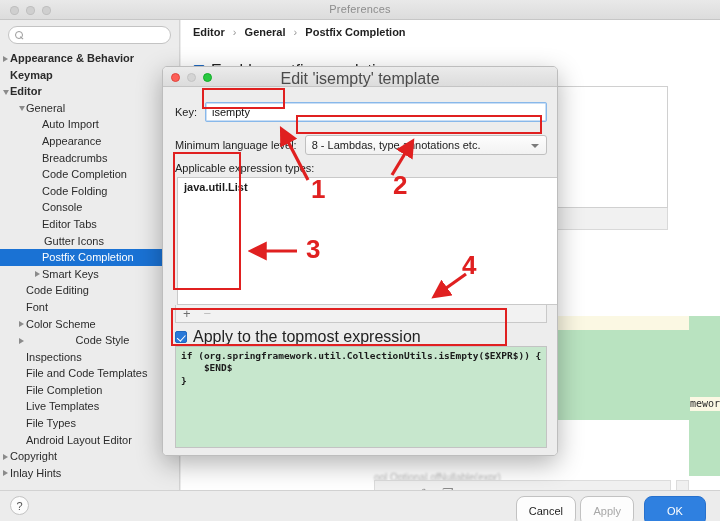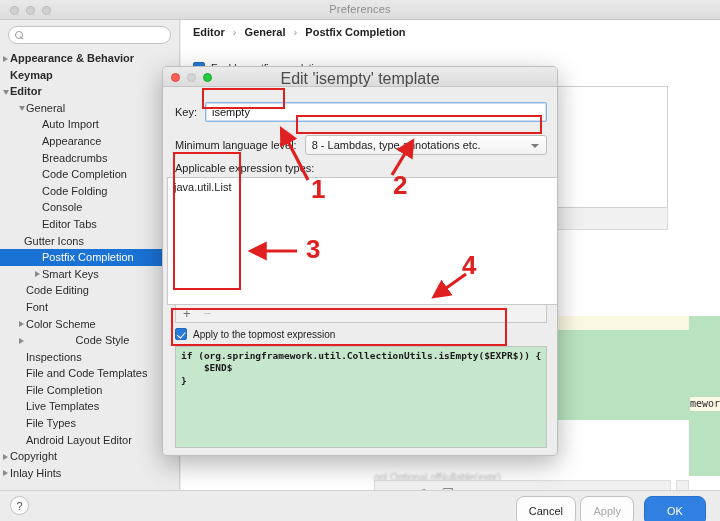--- a/index.html
+++ b/index.html
@@ -72,21 +72,21 @@
   .crumb-sep { color:#9a9a9a; font-weight:normal; margin:0 5px; }
   .enable-row { position:absolute; left:12px; top:42px; display:flex; align-items:center; }
   .cbx {
     width:12px; height:12px; border-radius:2px; background:#2878d8; border:1px solid #1f68c0;
     position:relative; margin-right:6px; flex:0 0 auto;
   }
   .cbx::after {
     content:""; position:absolute; left:3.2px; top:1.2px; width:3.5px; height:6.5px;
     border:solid #fff; border-width:0 1.6px 1.6px 0; transform:rotate(42deg);
   }
-  .enable-label { font-size:10px; color:#222; }
+  .enable-label { font-size:16px; color:#222; }
 
   .bg-panel {
     position:absolute; left:50px; top:66px; width:437px; height:122px;
     background:#fff; border:1px solid #d0d0d0;
   }
   .bg-panel-text { position:absolute; left:10px; top:6px; font-size:11px; color:#2c2c2c; }
   .bg-strip { position:absolute; left:50px; top:188px; width:437px; height:22px; background:#f1f1f1; border:1px solid #d9d9d9; border-top:0; }
 
   .bg-code-yellow { position:absolute; left:193px; top:296px; width:400px; height:14px; background:#fbf8e3; }
   .bg-code-green1 { position:absolute; left:193px; top:310px; width:400px; height:90px; background:#b9e3c0; }
@@ -168,22 +168,22 @@
     border:1px solid #c0c0c0; border-radius:3px; font-size:11px; color:#1b1b1b;
     display:flex; align-items:center; padding:0 6px; position:relative;
   }
   .caret {
     position:absolute; right:7px; top:8px; width:0; height:0;
     border-left:4px solid transparent; border-right:4px solid transparent; border-top:4.5px solid #7b7b7b;
   }
 
   .types-label { position:absolute; left:12px; top:75px; font-size:11px; color:#222; }
   .types-list {
-    position:absolute; left:4px; top:90px; width:439px; height:128px;
-    background:#fff; border:1px solid #c9c9c9;
+    position:absolute; left:14px; top:90px; width:439px; height:128px;
+    background:#fff; border:1px solid #c9c9c9;font-weight:bold;
   }
   .types-item { font-size:11px; color:#1b1b1b; padding:3px 6px; }
   .types-toolbar {
     position:absolute; left:12px; top:218px; width:372px; height:18px;
     background:#f2f2f2; border:1px solid #c9c9c9; border-top:0;
     display:flex; align-items:center; gap:13px; padding-left:7px;
   }
   .tt { font-size:13px; color:#6f6f6f; line-height:1; }
   .tt.dim { color:#bdbdbd; }
 
@@ -233,21 +233,21 @@
           <div class="tree-item bold" style="padding-left: 10px;"><span class="lbl">Keymap</span></div>
           <div class="tree-item bold" style="padding-left: 10px;"><span class="tw open" style="left: 3px;"></span><span class="lbl">Editor</span></div>
           <div class="tree-item" style="padding-left: 26px;"><span class="tw open" style="left: 19px;"></span><span class="lbl">General</span></div>
           <div class="tree-item" style="padding-left: 42px;"><span class="lbl">Auto Import</span></div>
           <div class="tree-item" style="padding-left: 42px;"><span class="lbl">Appearance</span></div>
           <div class="tree-item" style="padding-left: 42px;"><span class="lbl">Breadcrumbs</span></div>
           <div class="tree-item" style="padding-left: 42px;"><span class="lbl">Code Completion</span></div>
           <div class="tree-item" style="padding-left: 42px;"><span class="lbl">Code Folding</span></div>
           <div class="tree-item" style="padding-left: 42px;"><span class="lbl">Console</span></div>
           <div class="tree-item" style="padding-left: 42px;"><span class="lbl">Editor Tabs</span></div>
-          <div class="tree-item" style="padding-left: 24px;"><span class="lbl">Gutter Icons</span></div>
+          <div class="tree-item" style="padding-left: 44px;"><span class="lbl">Gutter Icons</span></div>
           <div class="tree-item selected" style="padding-left: 42px;"><span class="lbl">Postfix Completion</span></div>
           <div class="tree-item" style="padding-left: 42px;"><span class="tw" style="left: 35px;"></span><span class="lbl">Smart Keys</span></div>
           <div class="tree-item" style="padding-left: 26px;"><span class="lbl">Code Editing</span></div>
           <div class="tree-item" style="padding-left: 26px;"><span class="lbl">Font</span></div>
           <div class="tree-item" style="padding-left: 26px;"><span class="tw" style="left: 19px;"></span><span class="lbl">Color Scheme</span></div>
           <div class="tree-item" style="padding-left: 26px; text-align: center;"><span class="tw" style="left: 19px;"></span><span class="lbl">Code Style</span></div>
           <div class="tree-item" style="padding-left: 26px;"><span class="lbl">Inspections</span></div>
           <div class="tree-item" style="padding-left: 26px;"><span class="lbl">File and Code Templates</span></div>
           <div class="tree-item" style="padding-left: 26px;"><span class="lbl">File Completion</span></div>
           <div class="tree-item" style="padding-left: 26px;"><span class="lbl">Live Templates</span></div>

